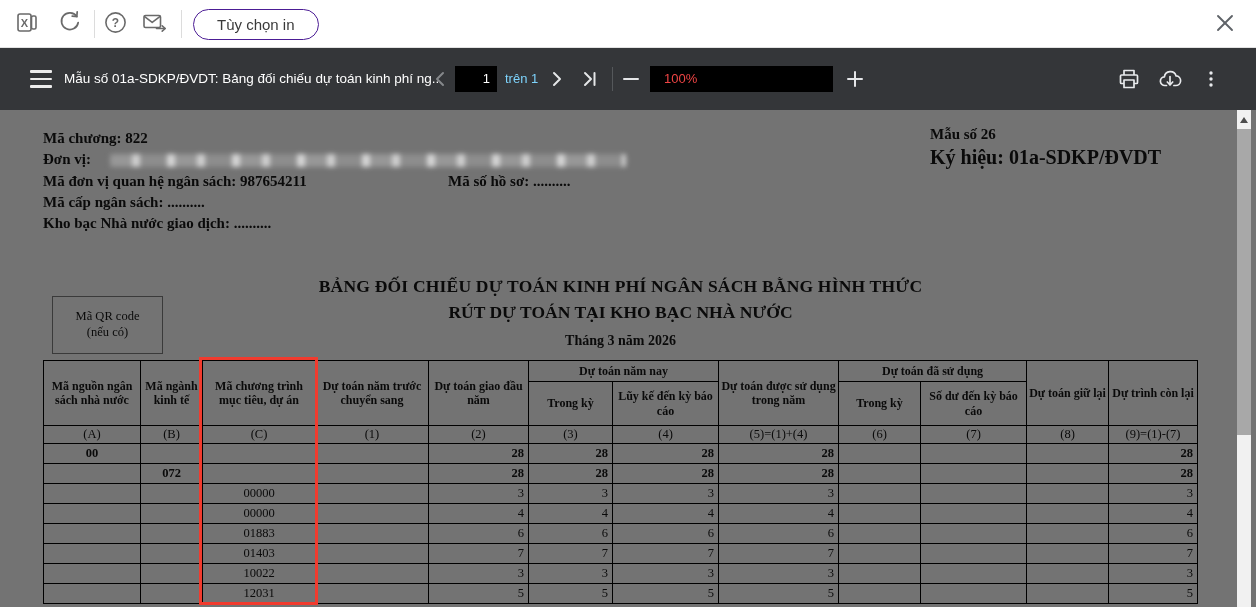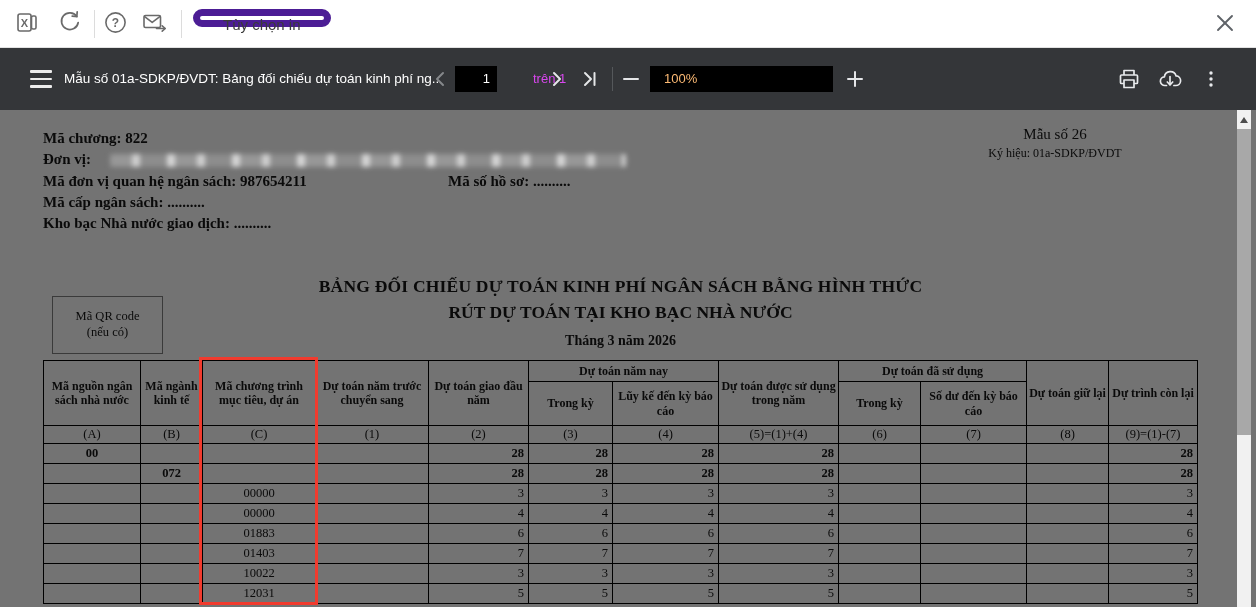--- a/index.html
+++ b/index.html
@@ -5,52 +5,52 @@
   * { margin:0; padding:0; box-sizing:border-box; }
   html,body { width:1256px; height:607px; overflow:hidden; background:#fff;
     font-family:"Liberation Sans", sans-serif; }
 
   
   #top-bar { position:absolute; left:0; top:0; width:1256px; height:48px;
     background:#fff; border-bottom:1px solid #e2e2e2; }
   .tb-btn { position:absolute; top:10px; width:30px; height:28px; display:flex;
     align-items:center; justify-content:center; cursor:pointer; background:none; border:none; }
   .tb-sep { position:absolute; top:10px; width:1px; height:28px; background:#dcdcdc; }
-  #print-options-btn { position:absolute; left:193px; top:9px; height:18px;
-    padding:0 23px; border:7px solid #4c1d95; border-radius:16px; background:#fff;
+  #print-options-btn { position:absolute; left:193px; top:9px; height:31px;
+    padding:0 23px; border:1px solid #4c1d95; border-radius:16px; background:#fff;
     font-size:15px; color:#3a3a3a; font-family:"Liberation Sans",sans-serif; cursor:pointer; }
 
   
   #pdf-bar { position:absolute; left:0; top:48px; width:1256px; height:62px; background:#343639; }
   #hamburger { position:absolute; left:30px; top:22px; width:22px; height:18px;
     display:flex; flex-direction:column; justify-content:space-between; cursor:pointer; }
   #hamburger span { display:block; height:2.6px; background:#ececec; border-radius:1px; }
   #pdf-title { position:absolute; left:64px; top:23px; font-size:13.5px; color:#fff; white-space:nowrap; }
   .nav-ico { position:absolute; top:21px; width:16px; height:20px; cursor:pointer; }
   #page-box { position:absolute; left:455px; top:18px; width:42px; height:26px;
     background:#000; color:#fff; font-size:13px; text-align:right; padding:5px 7px 0 0; }
-  #page-total { position:absolute; left:533px; top:23px; color:#d946ef; font-size:13px; }
+  #page-total { position:absolute; left:505px; top:23px; color:#7dd3fc; font-size:13px; }
   .vsep { position:absolute; left:612px; top:19px; width:1px; height:24px; background:#55585b; }
   #zoom-box { position:absolute; left:650px; top:18px; width:183px; height:26px;
-    background:#000; color:#fdba74; font-size:13px; padding:5px 0 0 14px; }
+    background:#000; color:#ef4444; font-size:13px; padding:5px 0 0 14px; }
   #minus-btn { position:absolute; left:622px; top:21px; width:18px; height:20px; cursor:pointer; }
   #plus-btn  { position:absolute; left:846px; top:21px; width:18px; height:20px; cursor:pointer; }
   .right-ico { position:absolute; top:18px; width:26px; height:26px; cursor:pointer; }
 
   
   #doc { position:absolute; left:0; top:110px; width:1256px; height:497px; background:#737373;
     font-family:"Liberation Serif", serif; color:#0a0a0a; }
   .hline { position:absolute; left:43px; font-weight:bold; font-size:15px; white-space:nowrap; }
   #blur-unit { position:absolute; left:110px; top:44px; width:516px; height:13px;
     background:repeating-linear-gradient(90deg,#979797 0 22px,#cfcfcf 22px 30px,#8d8d8d 30px 57px,#d6d6d6 57px 65px);
     filter:blur(2.6px); border-radius:2px; }
-  #hdr-right { position:absolute; left:930px; top:16px; width:250px; text-align:center;
-    font-weight:normal; }
+  #hdr-right { position:absolute; left:930px; top:16px; width:250px; 
+    font-weight:bold; }
   #hdr-right .l1 { font-size:15px; }
-  #hdr-right .l2 { font-size:12px; margin-top:3px; }
+  #hdr-right .l2 { font-size:20px; margin-top:3px; }
   #qr-box { position:absolute; left:52px; top:142px; width:111px; height:58px;
     border:1px solid #3a3a3a; text-align:center; font-size:12.5px; padding-top:11px; line-height:1.3;margin-top:44px; }
   #title-blk { position:absolute; left:128px; top:166px; width:985px; text-align:center; font-weight:bold; }
   #title-blk .t1 { font-size:17.5px; letter-spacing:0.2px; }
   #title-blk .t2 { font-size:17.5px; margin-top:5px; }
   #title-blk .t3 { font-size:14px; margin-top:10px; }
 
   
   #rpt-table { position:absolute; left:43px; top:250px; width:1154px;
     border-collapse:collapse; table-layout:fixed; font-family:"Liberation Serif",serif; }

